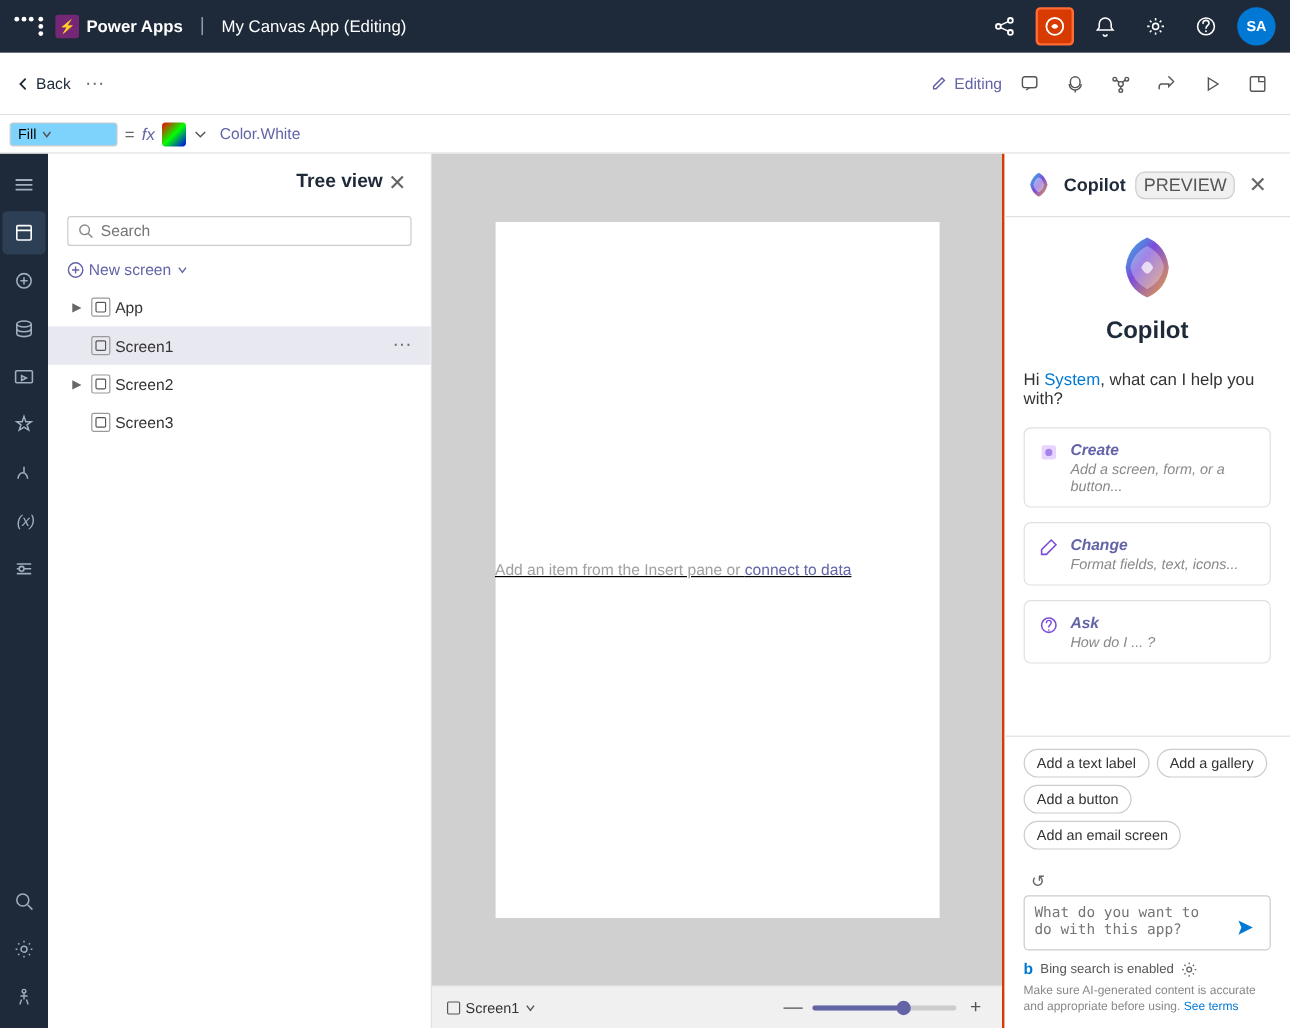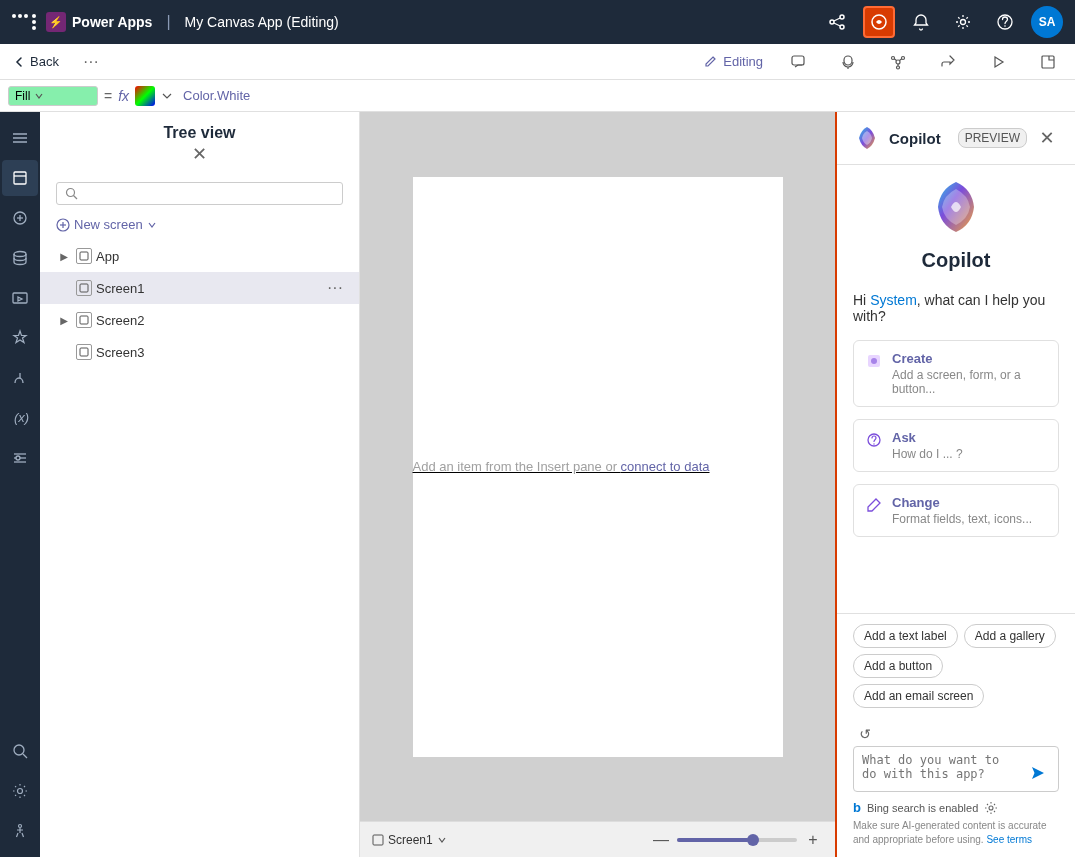--- a/index.html
+++ b/index.html
@@ -24,44 +24,44 @@
     .topbar-spacer { flex: 1; }
     .topbar-icon { width: 32px; height: 32px; display: flex; align-items: center; justify-content: center; cursor: pointer; border-radius: 4px; color: white; font-size: 16px; }
     .topbar-icon.active { background: #d83b01; border: 2px solid #ff6b35; }
     .topbar-avatar { width: 32px; height: 32px; background: #0078d4; border-radius: 50%; display: flex; align-items: center; justify-content: center; font-size: 12px; font-weight: 600; color: white; cursor: pointer; }
 
     
     .toolbar {
       background: white;
       display: flex;
       align-items: center;
-      height: 36px;
+      height: 52px;
       padding: 0 12px;
       border-bottom: 1px solid #e0e0e0;
       flex-shrink: 0;
-      gap: 20px;
+      gap: 8px;
     }
     .toolbar-back { display: flex; align-items: center; gap: 4px; font-size: 13px; color: #1e2a3a; cursor: pointer; }
     .toolbar-more { font-size: 16px; color: #666; cursor: pointer; padding: 0 4px; }
     .toolbar-spacer { flex: 1; }
     .toolbar-editing { display: flex; align-items: center; gap: 6px; font-size: 13px; color: #6264a7; cursor: pointer; }
     .toolbar-btn { display: flex; align-items: center; justify-content: center; width: 30px; height: 28px; cursor: pointer; border-radius: 4px; color: #444; font-size: 16px; }
 
     
     .formulabar {
       background: white;
       display: flex;
       align-items: center;
       height: 32px;
       padding: 0 8px;
       border-bottom: 1px solid #e0e0e0;
       flex-shrink: 0;
       gap: 6px;
     }
-    .formula-select { border: 1px solid #ccc; border-radius: 3px; padding: 2px 6px; font-size: 12px; background: #86efac; display: flex; align-items: center; gap: 4px; min-width: 90px; cursor: pointer; }
+    .formula-select { border: 1px solid #ccc; border-radius: 3px; padding: 2px 6px; font-size: 12px; background: #7dd3fc; display: flex; align-items: center; gap: 4px; min-width: 90px; cursor: pointer; }
     .formula-eq { font-size: 14px; color: #666; }
     .formula-fx { font-style: italic; font-size: 14px; color: #6264a7; cursor: pointer; }
     .formula-color-icon { width: 20px; height: 20px; border-radius: 3px; background: linear-gradient(135deg, #ff0000, #00ff00, #0000ff); cursor: pointer; }
     .formula-value { font-size: 13px; color: #6264a7; margin-left: 4px; }
 
     
     .main {
       display: flex;
       flex: 1;
       overflow: hidden;
@@ -99,21 +99,20 @@
       border-right: 1px solid #e0e0e0;
       display: flex;
       flex-direction: column;
       flex-shrink: 0;
     }
     .tree-header {
       display: flex;
       align-items: center;
       justify-content: flex-end;
       padding: 12px 16px 8px;
-      flex-direction: column;
     }
     .tree-title { font-size: 16px; font-weight: 600; color: #1e2a3a; }
     .tree-close { cursor: pointer; font-size: 18px; color: #666; width: 24px; height: 24px; display: flex; align-items: center; justify-content: center; }
     .tree-tabs { display: flex; border-bottom: 2px solid #e0e0e0; padding: 0 16px; gap: 16px; }
     .tree-tab { font-size: 13px; padding: 6px 0; cursor: pointer; color: #666; border-bottom: 2px solid transparent; margin-bottom: -2px; }
     .tree-tab.active { color: #6264a7; border-bottom-color: #6264a7; font-weight: 600; }
     .tree-search {
       margin: 8px 16px;
       display: flex;
       align-items: center;
@@ -214,21 +213,21 @@
       padding: 12px 16px;
       border-bottom: 1px solid #e0e0e0;
       gap: 8px;
     }
     .copilot-logo {
       width: 28px;
       height: 28px;
     }
     .copilot-title { font-size: 15px; font-weight: 600; color: #1e2a3a; flex: 1; }
     .copilot-preview {
-      font-size: 12px;
+      font-size: 15px;
       background: #f0f0f0;
       color: #555;
       padding: 2px 6px;
       border-radius: 8px;
       border: 1px solid #ccc;
     }
     .copilot-close { cursor: pointer; color: #666; font-size: 18px; width: 24px; height: 24px; display: flex; align-items: center; justify-content: center; }
 
     .copilot-body { flex: 1; overflow-y: auto; padding: 12px 16px; display: flex; flex-direction: column; gap: 8px; }
 
@@ -244,20 +243,21 @@
 
     .copilot-option-card {
       border: 1px solid #e0e0e0;
       border-radius: 6px;
       padding: 10px 12px;
       cursor: pointer;
       display: flex;
       align-items: flex-start;
       gap: 10px;
       margin-bottom: 4px;
+      font-style: italic;
     }
     .copilot-option-icon { font-size: 16px; margin-top: 2px; }
     .copilot-option-title { font-size: 13px; font-weight: 600; color: #6264a7; }
     .copilot-option-desc { font-size: 12px; color: #888; margin-top: 2px; }
 
     .copilot-footer { padding: 10px 16px; border-top: 1px solid #e0e0e0; }
     .copilot-suggestions { display: flex; flex-wrap: wrap; gap: 6px; margin-bottom: 8px; }
     .copilot-suggestion-btn {
       background: white;
       border: 1px solid #ccc;
@@ -505,20 +505,21 @@
   <div class="tree-panel">
     <div class="tree-header">
       <span class="tree-title">Tree view</span>
       <div class="tree-close">✕</div>
     </div>
     <div class="tree-search">
       <svg width="13" height="13" viewBox="0 0 13 13" fill="none">
           <circle cx="5.5" cy="5.5" r="4" stroke="#888" stroke-width="1.2"></circle>
           <line x1="8.5" y1="8.5" x2="12" y2="12" stroke="#888" stroke-width="1.2"></line>
         </svg>
+      <input class="tree-search-input" type="text" placeholder="Search" style="">
     </div>
     <div class="tree-new-screen">
       <svg width="14" height="14" viewBox="0 0 14 14" fill="none">
           <circle cx="7" cy="7" r="6" stroke="#6264a7" stroke-width="1.2"></circle>
           <line x1="7" y1="4" x2="7" y2="10" stroke="#6264a7" stroke-width="1.2"></line>
           <line x1="4" y1="7" x2="10" y2="7" stroke="#6264a7" stroke-width="1.2"></line>
         </svg>
       <span>New screen</span>
       <svg width="10" height="10" viewBox="0 0 10 10" fill="none">
           <path d="M2 3l3 4 3-4" stroke="#6264a7" stroke-width="1.2"></path>
@@ -645,39 +646,39 @@
             </svg>
         </div>
         <div>
           <div class="copilot-option-title">Create</div>
           <div class="copilot-option-desc">Add a screen, form, or a button...</div>
         </div>
       </div>
       <div class="copilot-option-card">
         <div class="copilot-option-icon">
           <svg width="16" height="16" viewBox="0 0 16 16" fill="none">
+              <path d="M10 2l4 4-8 8H2v-4L10 2z" stroke="#7b4ddb" stroke-width="1.3" fill="none"></path>
+            </svg>
+        </div>
+        <div>
+          <div class="copilot-option-title">Change</div>
+          <div class="copilot-option-desc">Format fields, text, icons...</div>
+        </div>
+      </div>
+      <div class="copilot-option-card">
+        <div class="copilot-option-icon">
+          <svg width="16" height="16" viewBox="0 0 16 16" fill="none">
               <circle cx="8" cy="8" r="6" stroke="#7b4ddb" stroke-width="1.3"></circle>
               <path d="M6 6a2 2 0 0 1 4 0c0 1.5-2 2-2 3.5" stroke="#7b4ddb" stroke-width="1.2" stroke-linecap="round"></path>
               <circle cx="8" cy="12" r="0.7" fill="#7b4ddb"></circle>
             </svg>
         </div>
         <div>
           <div class="copilot-option-title">Ask</div>
           <div class="copilot-option-desc">How do I ... ?</div>
-        </div>
-      </div>
-      <div class="copilot-option-card">
-        <div class="copilot-option-icon">
-          <svg width="16" height="16" viewBox="0 0 16 16" fill="none">
-              <path d="M10 2l4 4-8 8H2v-4L10 2z" stroke="#7b4ddb" stroke-width="1.3" fill="none"></path>
-            </svg>
-        </div>
-        <div>
-          <div class="copilot-option-title">Change</div>
-          <div class="copilot-option-desc">Format fields, text, icons...</div>
         </div>
       </div>
     </div>
 
     <div class="copilot-footer">
 
       <div class="suggestions-row">
         <div class="copilot-suggestions">
           <button class="copilot-suggestion-btn">Add a text label</button>
           <button class="copilot-suggestion-btn">Add a gallery</button>

